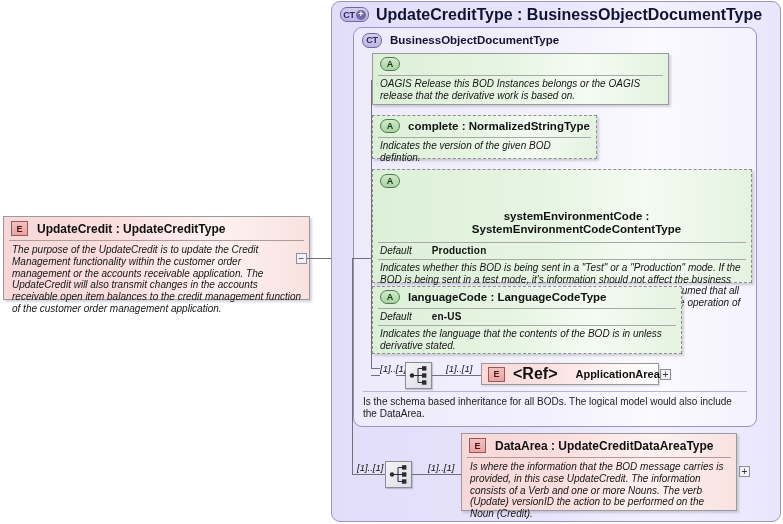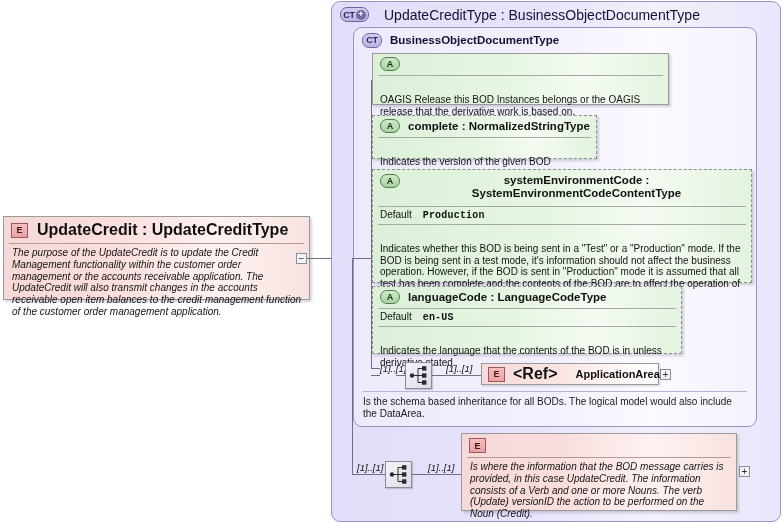--- a/index.html
+++ b/index.html
@@ -63,24 +63,24 @@
     width: 10px; height: 10px;
     border-radius: 50%;
     background: #6f6aa3;
     color: #fff;
     font-size: 9px;
     line-height: 9px;
     text-align: center;
     font-weight: bold;
   }
   .ct-title {
-    font-size: 14px;
-    font-weight: normal;
+    font-size: 16px;
+    font-weight: bold;
     color: #121233;
-    margin-left: 15px;
+    margin-left: 7px;
     white-space: nowrap;
     font-family: "Liberation Sans", sans-serif;
   }
 
   
   #inner-ct {
     left: 353px; top: 27px;
     width: 404px; height: 400px;
     box-sizing: border-box;
     border: 1px solid #9a93c4;
@@ -160,28 +160,28 @@
     height: 1px;
     background: #a8a8a8;
     margin: 1px 5px 0 5px;
   }
   .attr-default {
     display: flex;
     align-items: baseline;
     padding: 2px 6px 2px 7px;
     font-size: 10px;
   }
-  .attr-default .dlabel { color: #111; }
-  .attr-default .dval { font-weight: bold; margin-left: 11px; color: #111; letter-spacing: 0.2px; font-family: Liberation Mono, monospace; }
+  .attr-default .dlabel { font-style: italic; color: #111; }
+  .attr-default .dval { font-weight: bold; margin-left: 20px; color: #111; letter-spacing: 0.2px; }
   .attr-doc {
     padding: 2px 7px 4px 7px;
     font-size: 10px;
+    font-style: italic;
     line-height: 11.5px;
     color: #141414;
-    margin-top: 16px;
   }
 
   
   .elem-box {
     box-sizing: border-box;
     border: 1px solid #9a9a9a;
     background: linear-gradient(to right, #f6d8d8 0%, #fadddd 35%, #fdf2f1 70%, #f8e2e0 100%);
     box-shadow: 2px 2px 2px rgba(120,120,140,0.30);
   }
   .elem-head {
@@ -197,21 +197,21 @@
     box-sizing: border-box;
     width: 17px; height: 15px;
     border: 1px solid #9b5757;
     background: linear-gradient(to bottom, #f3c0c0, #e9a3a3);
     font-size: 9px;
     font-weight: bold;
     color: #4a1414;
     flex: none;
   }
   .elem-name {
-    font-size: 16px;
+    font-size: 12px;
     font-weight: bold;
     color: #101010;
     margin-left: 9px;
     white-space: nowrap;
   }
   .elem-rule {
     height: 1px;
     background: #b09a9a;
     margin: 0 5px;
   }
@@ -344,21 +344,21 @@
       <span class="badge-a">A</span>
       <span class="attr-name">complete : NormalizedStringType</span>
     </div>
     <div class="attr-rule"></div>
     <div class="attr-doc">Indicates the version of the given BOD defintion.</div>
   </div>
 
   <div class="abs attr-box optional" style="left:372px; top:169px; width:380px; height:114px;">
     <div class="attr-head" style="padding-top:4px; align-items:flex-start;">
       <span class="badge-a">A</span>
-      <span class="attr-name" style="margin-left:8px; text-align:center; width:338px; line-height:13px;">systemEnvironmentCode : SystemEnvironmentCodeContentType</span>
+      <span class="attr-name" style="margin-left:8px; text-align:center; width:338px; line-height:13px;margin-top:36px;">systemEnvironmentCode : SystemEnvironmentCodeContentType</span>
     </div>
     <div class="attr-rule" style="margin-top:3px;"></div>
     <div class="attr-default">
       <span class="dlabel">Default</span>
       <span class="dval">Production</span>
     </div>
     <div class="attr-rule"></div>
     <div class="attr-doc">Indicates whether this BOD is being sent in a "Test" or a "Production" mode. If the BOD is being sent in a test mode, it's information should not affect the business operation. However, if the BOD is sent in "Production" mode it is assumed that all test has been complete and the contents of the BOD are to affect the operation of the receiving business application(s).</div>
   </div>
 
@@ -418,19 +418,20 @@
       <rect x="16" y="10.3" width="4.4" height="4.4" fill="#2a2a33"></rect>
       <rect x="16" y="17.3" width="4.4" height="4.4" fill="#2a2a33"></rect>
     </svg>
   </div>
   <div class="abs line-h" style="left:412px; top:474px; width:50px;"></div>
   <div class="abs card" style="left:428px; top:462px;">[1]..[1]</div>
 
   <div class="abs elem-box" id="dataarea-box" style="left:461px; top:433px; width:276px; height:78px;">
     <div class="elem-head">
       <span class="badge-e">E</span>
+      <span class="elem-name">DataArea : UpdateCreditDataAreaType</span>
     </div>
     <div class="elem-rule"></div>
     <div class="elem-doc">Is where the information that the BOD message carries is provided, in this case UpdateCredit. The information consists of a Verb and one or more Nouns. The verb (Update) versionID the action to be performed on the Noun (Credit).</div>
   </div>
   <div class="abs toggle" style="left:739px; top:466px;">+</div>
 
 </div>
 
 </body></html>

